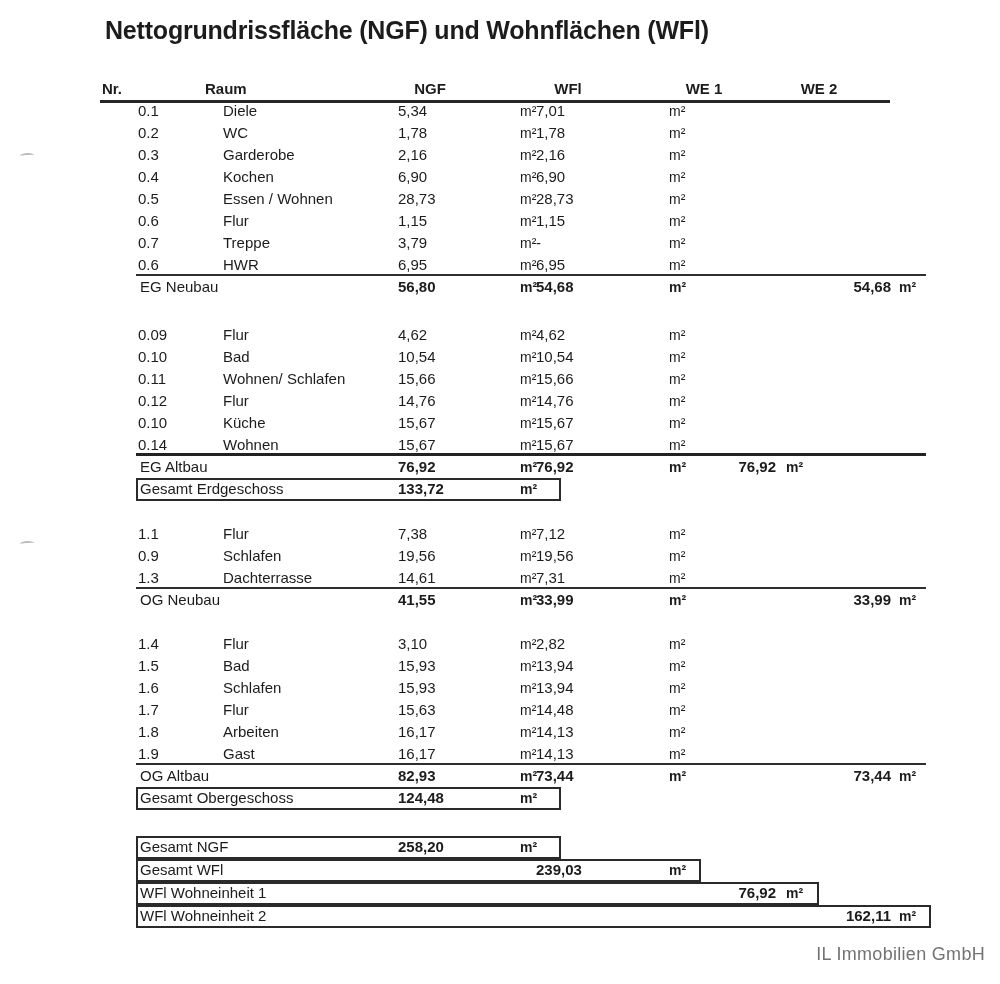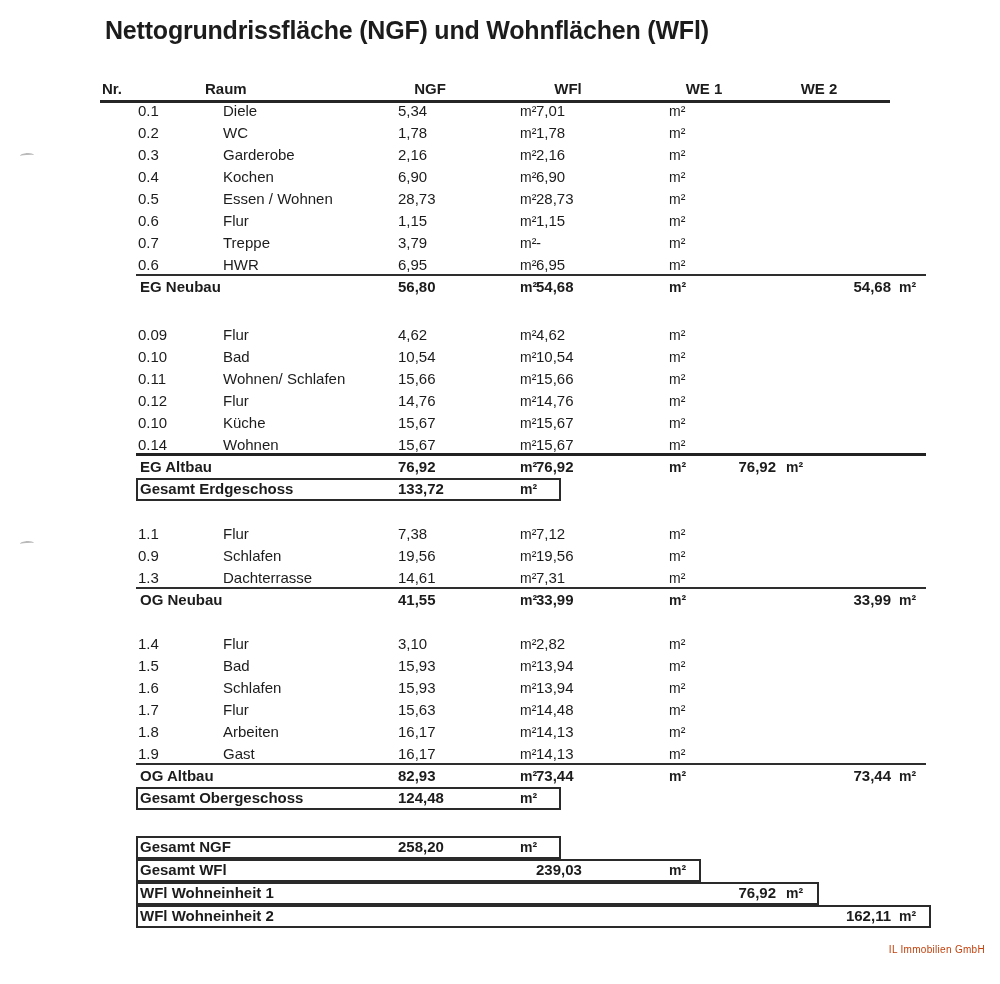--- a/index.html
+++ b/index.html
@@ -19,40 +19,40 @@
   .h-nr{left:2px;font-weight:bold;}
   .h-raum{left:105px;font-weight:bold;}
   .h-ngf{left:300px;width:60px;text-align:center;font-weight:bold;}
   .h-wfl{left:438px;width:60px;text-align:center;font-weight:bold;}
   .h-we1{left:574px;width:60px;text-align:center;font-weight:bold;}
   .h-we2{left:689px;width:60px;text-align:center;font-weight:bold;}
   .row{position:relative;height:22px;margin-left:36px;}
   .row.boxed{height:23px;padding-left:12px;}
   .c-nr{left:2px;}
   .c-raum{left:87px;}
-  .c-label{left:4px;font-weight:bold;}
+  .c-label{left:4px;font-weight:normal;}
   .n-ngf{left:262px;width:120px;text-align:left;}
   .u-ngf{left:384px;}
   .n-wfl{left:400px;width:125px;text-align:left;}
   .u-wfl{left:533px;}
   .n-we1{left:515px;width:125px;text-align:right;}
   .u-we1{left:650px;}
   .n-we2{left:630px;width:125px;text-align:right;}
   .u-we2{left:763px;}
   .unit{font-size:14px;}
   .rule{position:absolute;left:0;top:-2px;width:790px;height:2px;background:#2e2e2e;}
   .rule.thick{height:3px;top:-3px;background:#222;}
   .box{position:absolute;left:0;top:0;height:23px;box-sizing:border-box;
        border:2px solid #2a2a2a;}
   .box-ngf{width:425px;}
   .box-wfl{width:565px;}
   .box-we1{width:683px;}
   .box-we2{width:795px;}
   .footer{
-    position:absolute;right:15px;top:944px;font-size:10px;color:#c2410c;
+    position:absolute;right:15px;top:944px;font-size:18px;color:#737373;
     letter-spacing:0.3px;white-space:nowrap;
   }
   .artifact{
     position:absolute;width:14px;height:3px;border-top:2px solid #b9b9b9;
     border-radius:60%;transform:rotate(-4deg);
   }
   .artifact-1{left:20px;top:153px;}
   .artifact-2{left:20px;top:541px;}
 </style>
 </head>

